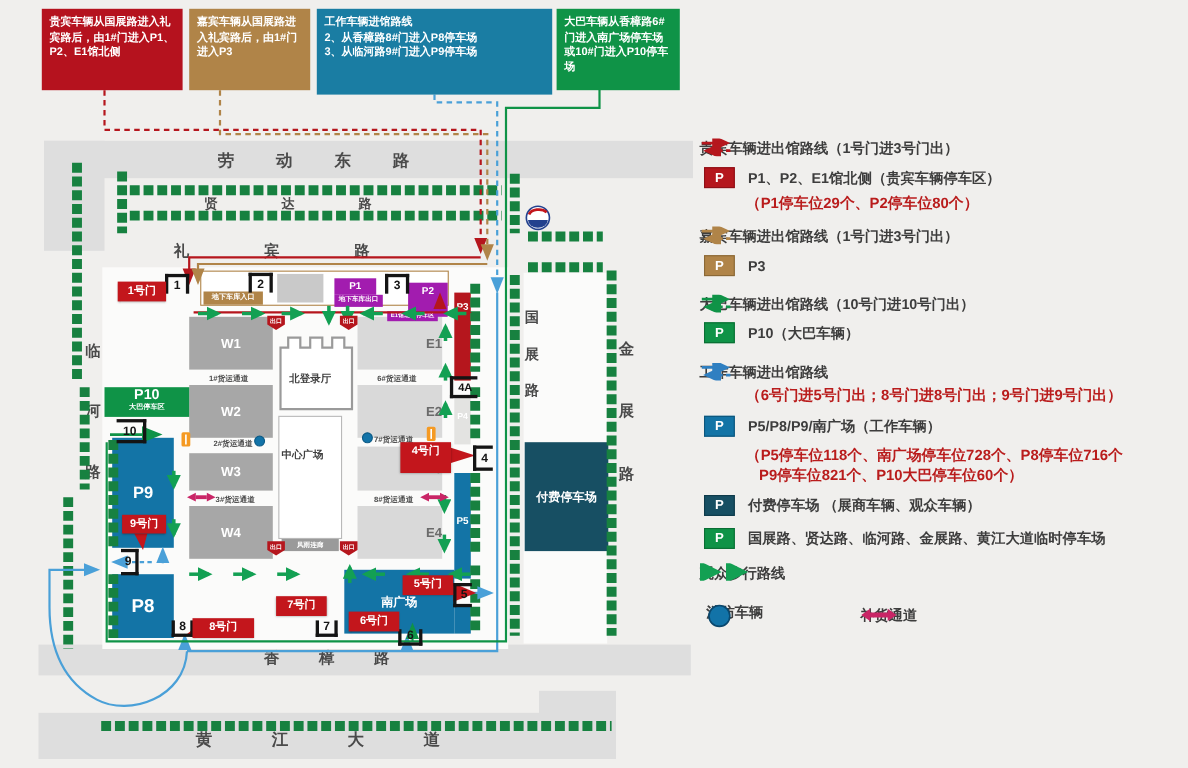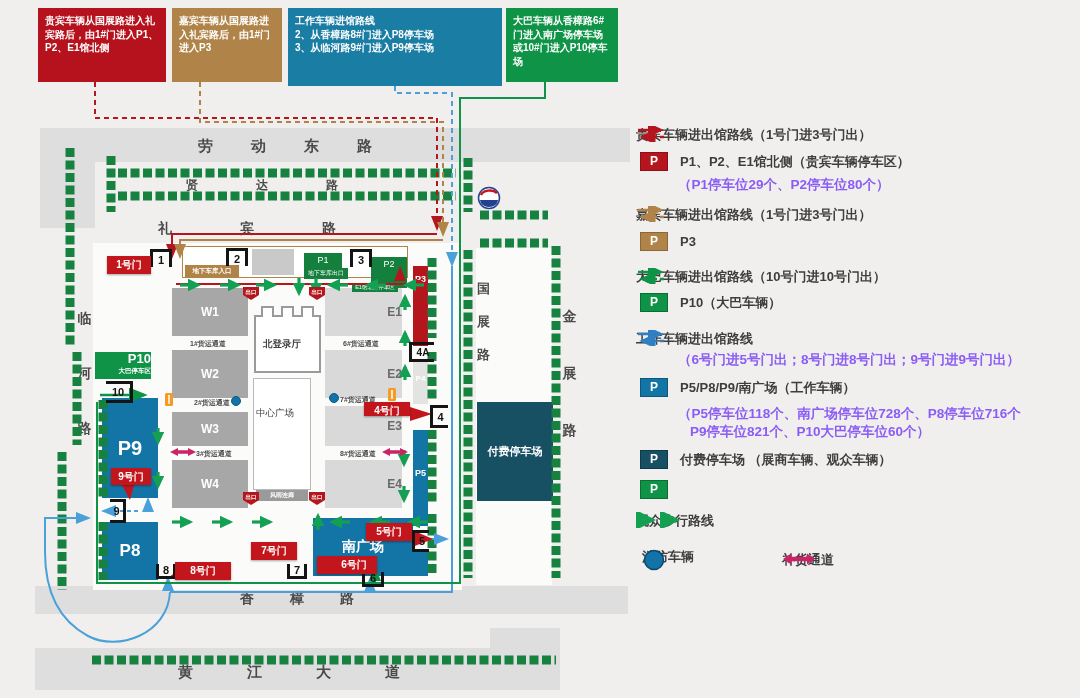--- a/index.html
+++ b/index.html
@@ -16,29 +16,29 @@
   .road-lbl-v{position:absolute;color:#4a4a4a;font-weight:bold;writing-mode:vertical-lr;}
   
   .hallW{position:absolute;background:#a7a7a7;color:#fff;font-weight:bold;font-size:12px;
          display:flex;align-items:center;justify-content:center;}
   .hallE{position:absolute;background:#d9d9d9;color:#6a6a6a;font-weight:bold;font-size:12px;
          display:flex;align-items:center;justify-content:flex-end;}
   .corr{position:absolute;color:#4a4a4a;font-weight:bold;font-size:7px;white-space:nowrap;}
   .teal{position:absolute;background:#1374a6;color:#fff;font-weight:bold;
         display:flex;align-items:center;justify-content:center;}
   .pstrip{position:absolute;color:#fff;font-weight:bold;font-size:9px;text-align:center;}
-  .redbox{position:absolute;background:#15803d;color:#fff;font-weight:normal;text-align:center;}
+  .redbox{position:absolute;background:#a21caf;color:#fff;font-weight:bold;text-align:center;}
   .doorlbl{position:absolute;background:#c3161c;color:#fff;font-weight:bold;font-size:10px;
            text-align:center;box-shadow:0 1px 2px rgba(0,0,0,.35);}
   .gate{position:absolute;border:3px solid #141414;color:#141414;font-weight:bold;font-size:11px;
         display:flex;align-items:center;justify-content:center;background:rgba(255,255,255,.0);}
   
   .leg-row{position:absolute;display:flex;align-items:center;gap:12px;}
   .leg-txt{color:#3d3d3d;font-weight:bold;font-size:13px;white-space:nowrap;}
-  .leg-sub{position:absolute;color:#8b5cf6;font-weight:bold;font-size:13.5px;white-space:nowrap;}
+  .leg-sub{position:absolute;color:#b91c1c;font-weight:bold;font-size:13.5px;white-space:nowrap;}
   .pbadge{width:26px;height:17px;color:#fff;font-weight:bold;font-size:12px;text-align:center;
           line-height:17px;flex:0 0 auto;}
   .white-area{position:absolute;background:#fbfbfa;}
 </style>
 </head>
 <body>
 
 <div id="stage">
 
   <div class="road" style="left:40px;top:128px;width:590px;height:34px;"></div>
@@ -85,36 +85,36 @@
     </div>
 
   <div class="corr" style="left:190px;top:339px;">1#货运通道</div>
   <div class="corr" style="left:194px;top:398px;">2#货运通道</div>
   <div class="corr" style="left:196px;top:449px;">3#货运通道</div>
   <div class="corr" style="left:343px;top:339px;">6#货运通道</div>
   <div class="corr" style="left:340px;top:395px;">7#货运通道</div>
   <div class="corr" style="left:340px;top:449px;">8#货运通道</div>
 
   <div class="abs" style="left:253px;top:378px;width:58px;height:112px;background:#fff;border:1.5px solid #b9b9b9;box-sizing:border-box;"></div>
-  <div class="abs" style="left:253px;top:407px;width:44px;text-align:center;font-size:9.5px;font-weight:normal;color:#3f3f3f;">中心广场</div>
+  <div class="abs" style="left:253px;top:407px;width:44px;text-align:center;font-size:9.5px;font-weight:bold;color:#3f3f3f;">中心广场</div>
   <div class="abs" style="left:256px;top:490px;width:52px;height:11px;background:#9a9a9a;display:flex;align-items:center;justify-content:center;">
     <span style="color:#fff;font-size:6px;font-weight:bold;">风雨连廊</span>
   </div>
   <div class="abs" style="left:253px;top:338px;width:58px;text-align:center;font-size:9.5px;font-weight:bold;color:#3f3f3f;z-index:5;">北登录厅</div>
 
-  <div class="teal" style="left:102px;top:398px;width:56px;height:100px;font-size:20px;">
+  <div class="teal" style="left:102px;top:398px;width:56px;height:100px;font-size:15px;">
     <span>P9</span>
     </div>
   <div class="teal" style="left:102px;top:522px;width:56px;height:58px;font-size:17px;">
     <span>P8</span>
     </div>
-  <div class="teal" style="left:313px;top:518px;width:100px;height:58px;font-size:14px;">
+  <div class="teal" style="left:313px;top:518px;width:100px;height:58px;font-size:11px;">
     <span>南广场</span>
     </div>
-  <div class="abs" style="left:95px;top:352px;width:56px;height:27px;background:#0f9347;color:#fff;text-align:right;">
+  <div class="abs" style="left:95px;top:352px;width:77px;height:27px;background:#0f9347;color:#fff;text-align:center;">
     <div style="font-size:13px;font-weight:bold;line-height:14px;">P10</div>
     <div style="font-size:6.5px;font-weight:bold;line-height:9px;">大巴停车区</div>
   </div>
   <div class="abs" style="left:477px;top:402px;width:76px;height:99px;background:#174f63;display:flex;align-items:center;justify-content:center;">
     <span style="color:#fff;font-weight:bold;font-size:11px;">付费停车场</span>
     </div>
 
   <div class="pstrip" style="left:413px;top:266px;width:15px;height:80px;background:#b5161d;padding-top:8px;box-sizing:border-box;">
     <span>P3</span></div>
   <div class="pstrip" style="left:413px;top:360px;width:15px;height:44px;background:#e3e3e1;padding-top:14px;box-sizing:border-box;color:#fff;font-size:8px;">
@@ -316,23 +316,23 @@
       <span>8</span>
     </div>
   <div class="gate" style="left:110px;top:499px;width:13px;height:18px;border-left:none;">
       <span>9</span>
     </div>
   <div class="gate" style="left:106px;top:381px;width:24px;height:16px;border-left:none;">
       <span>10</span>
     </div>
 
   <div class="doorlbl" style="left:107px;top:256px;width:44px;height:18px;line-height:18px;"><span>1号门</span></div>
-  <div class="doorlbl" style="left:364px;top:402px;width:46px;height:14px;line-height:18px;"><span>4号门</span></div>
+  <div class="doorlbl" style="left:364px;top:402px;width:46px;height:28px;line-height:18px;"><span>4号门</span></div>
   <div class="doorlbl" style="left:366px;top:523px;width:46px;height:18px;line-height:18px;"><span>5号门</span></div>
-  <div class="doorlbl" style="left:317px;top:556px;width:46px;height:18px;line-height:18px;padding-left:14px;"><span>6号门</span></div>
+  <div class="doorlbl" style="left:317px;top:556px;width:46px;height:18px;line-height:18px;"><span>6号门</span></div>
   <div class="doorlbl" style="left:251px;top:542px;width:46px;height:18px;line-height:18px;"><span>7号门</span></div>
   <div class="doorlbl" style="left:175px;top:549px;width:56px;height:18px;line-height:18px;margin-top:13px;"><span>8号门</span></div>
   <div class="doorlbl" style="left:111px;top:468px;width:40px;height:17px;line-height:17px;"><span>9号门</span></div>
 
   <div class="callout" style="left:38px;top:8px;width:128px;height:74px;background:#b5121e;">
     <span>贵宾车辆从国展路进入礼宾路后，由1#门进入P1、P2、E1馆北侧</span></div>
   <div class="callout" style="left:172px;top:8px;width:110px;height:74px;background:#b08448;">
     <span>嘉宾车辆从国展路进入礼宾路后，由1#门进入P3</span></div>
   <div class="callout" style="left:288px;top:8px;width:214px;height:78px;background:#1a7da3;">
     <div>工作车辆进馆路线</div>
@@ -418,20 +418,21 @@
   <div class="leg-sub" style="left:678px;top:405px;">（P5停车位118个、南广场停车位728个、P8停车位716个</div>
   <div class="leg-sub" style="left:690px;top:423px;">P9停车位821个、P10大巴停车位60个）</div>
 
   <div class="leg-row" style="left:640px;top:450px;">
     <span class="pbadge" style="background:#174f63;border:1.5px solid #0e3a4a;">P</span>
     <span class="leg-txt">付费停车场 （展商车辆、观众车辆）</span>
     </div>
 
   <div class="leg-row" style="left:640px;top:480px;">
     <span class="pbadge" style="background:#0f9347;border:1.5px solid #0a6e34;">P</span>
+    <span class="leg-txt">国展路、贤达路、临河路、金展路、黄江大道临时停车场</span>
     </div>
 
   <div class="leg-row" style="left:636px;top:512px;">
     <svg width="48" height="16">
       <defs>
           <marker id="lmw" markerWidth="6" markerHeight="6" refX="3.5" refY="2.5" orient="auto">
             <path d="M0,0 L5,2.5 L0,5 z" fill="#13a053"></path>
           </marker>
         </defs>
       <line x1="2" y1="8" x2="14" y2="8" stroke="#13a053" stroke-width="4" marker-end="url(#lmw)"></line>

